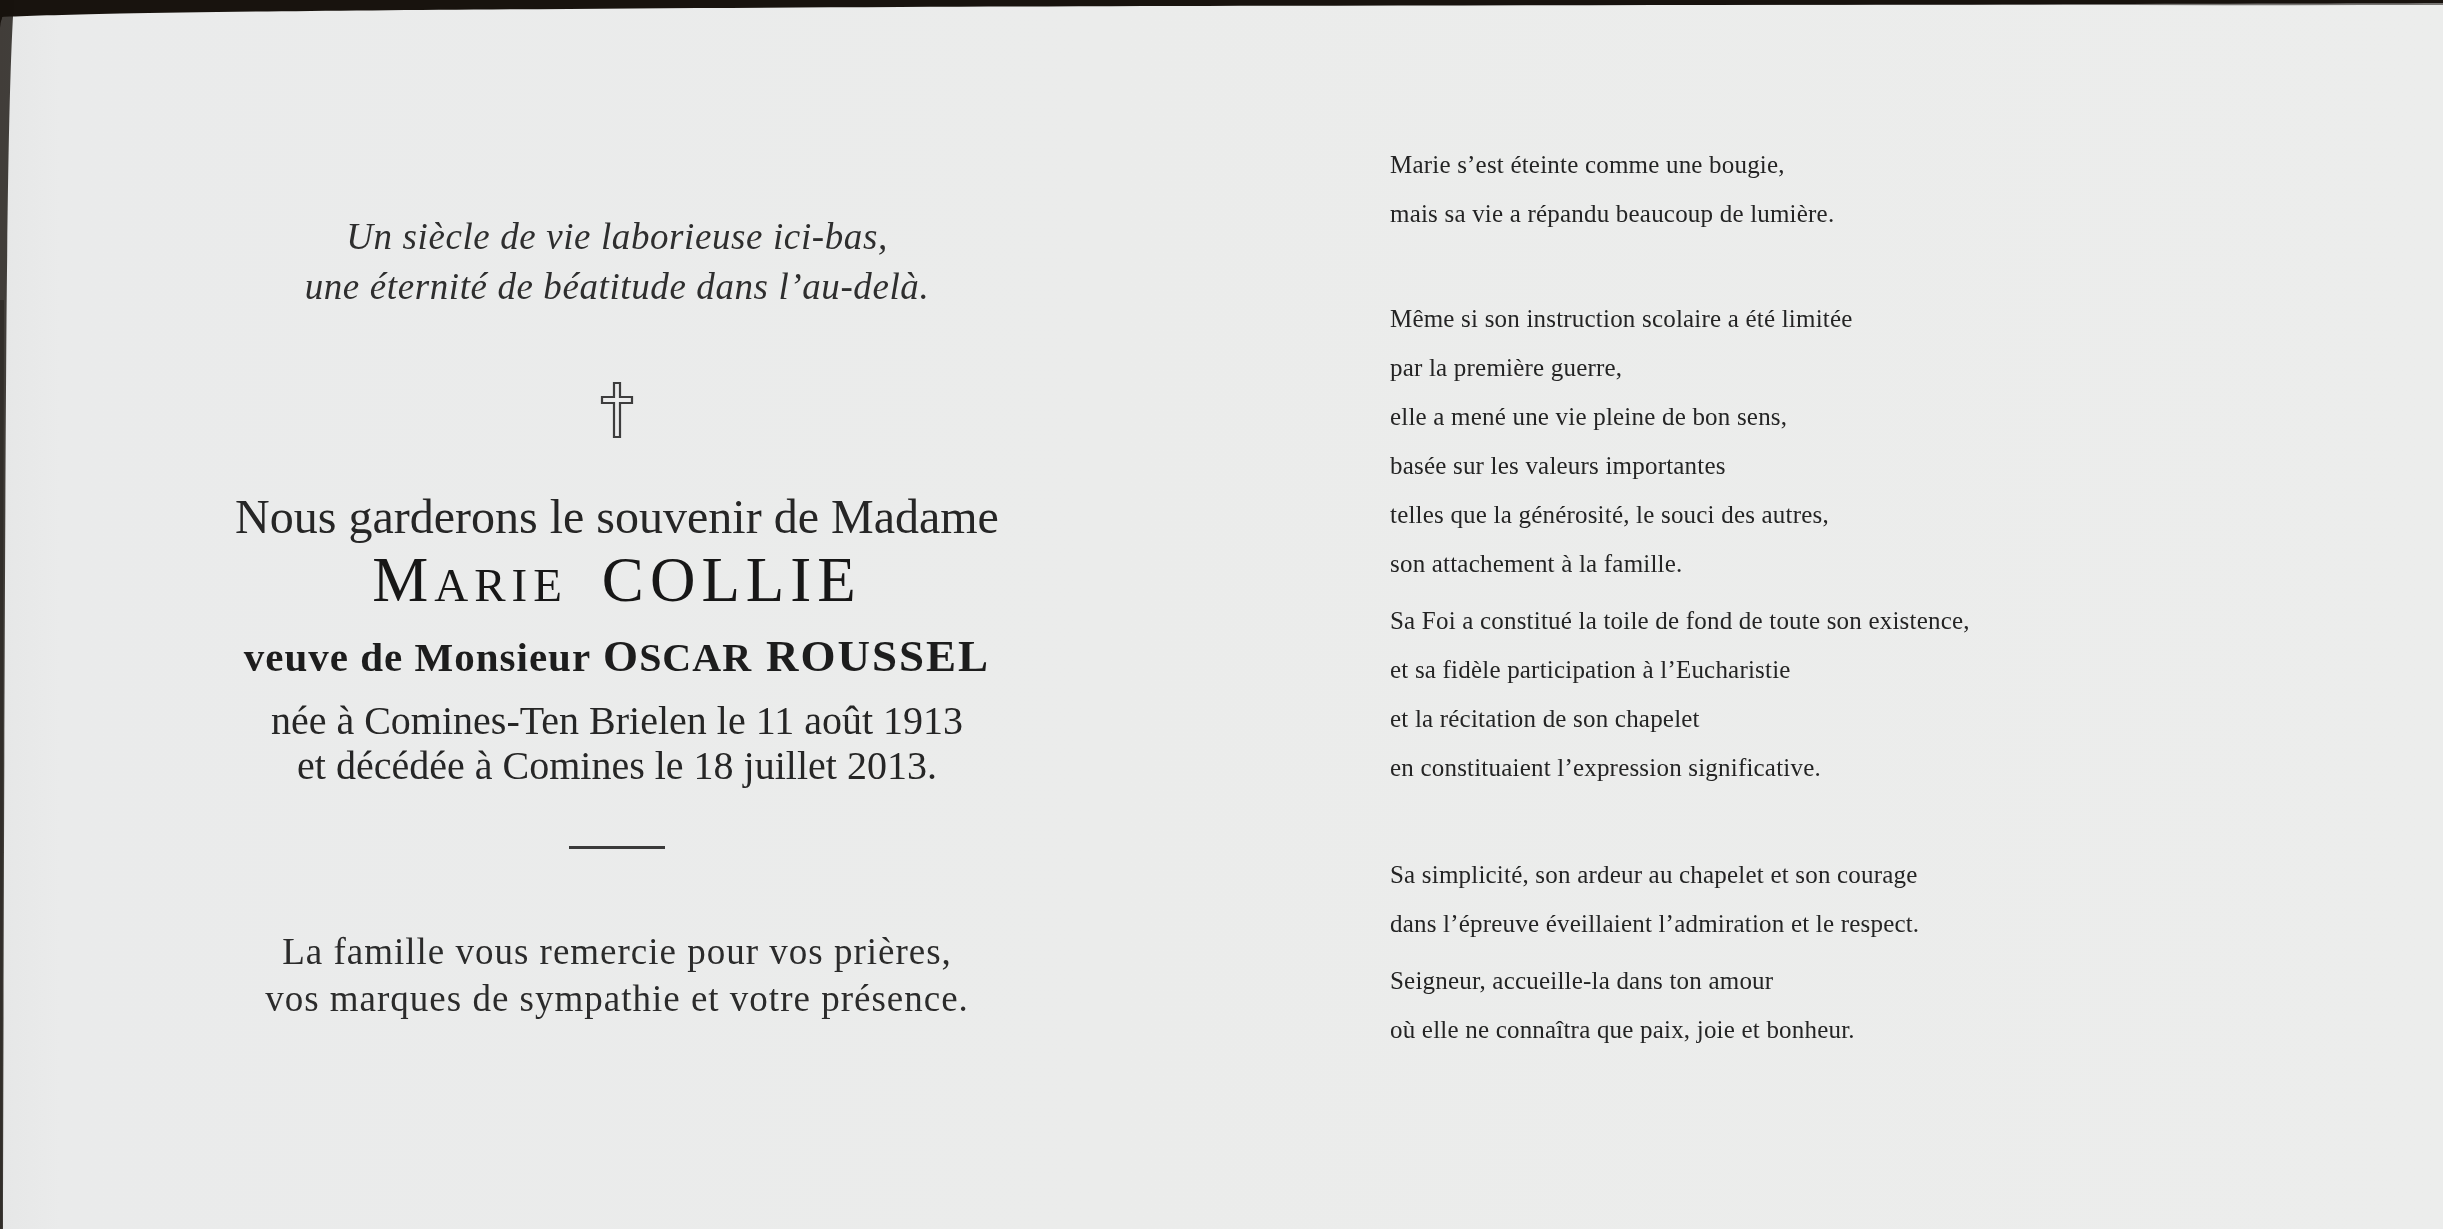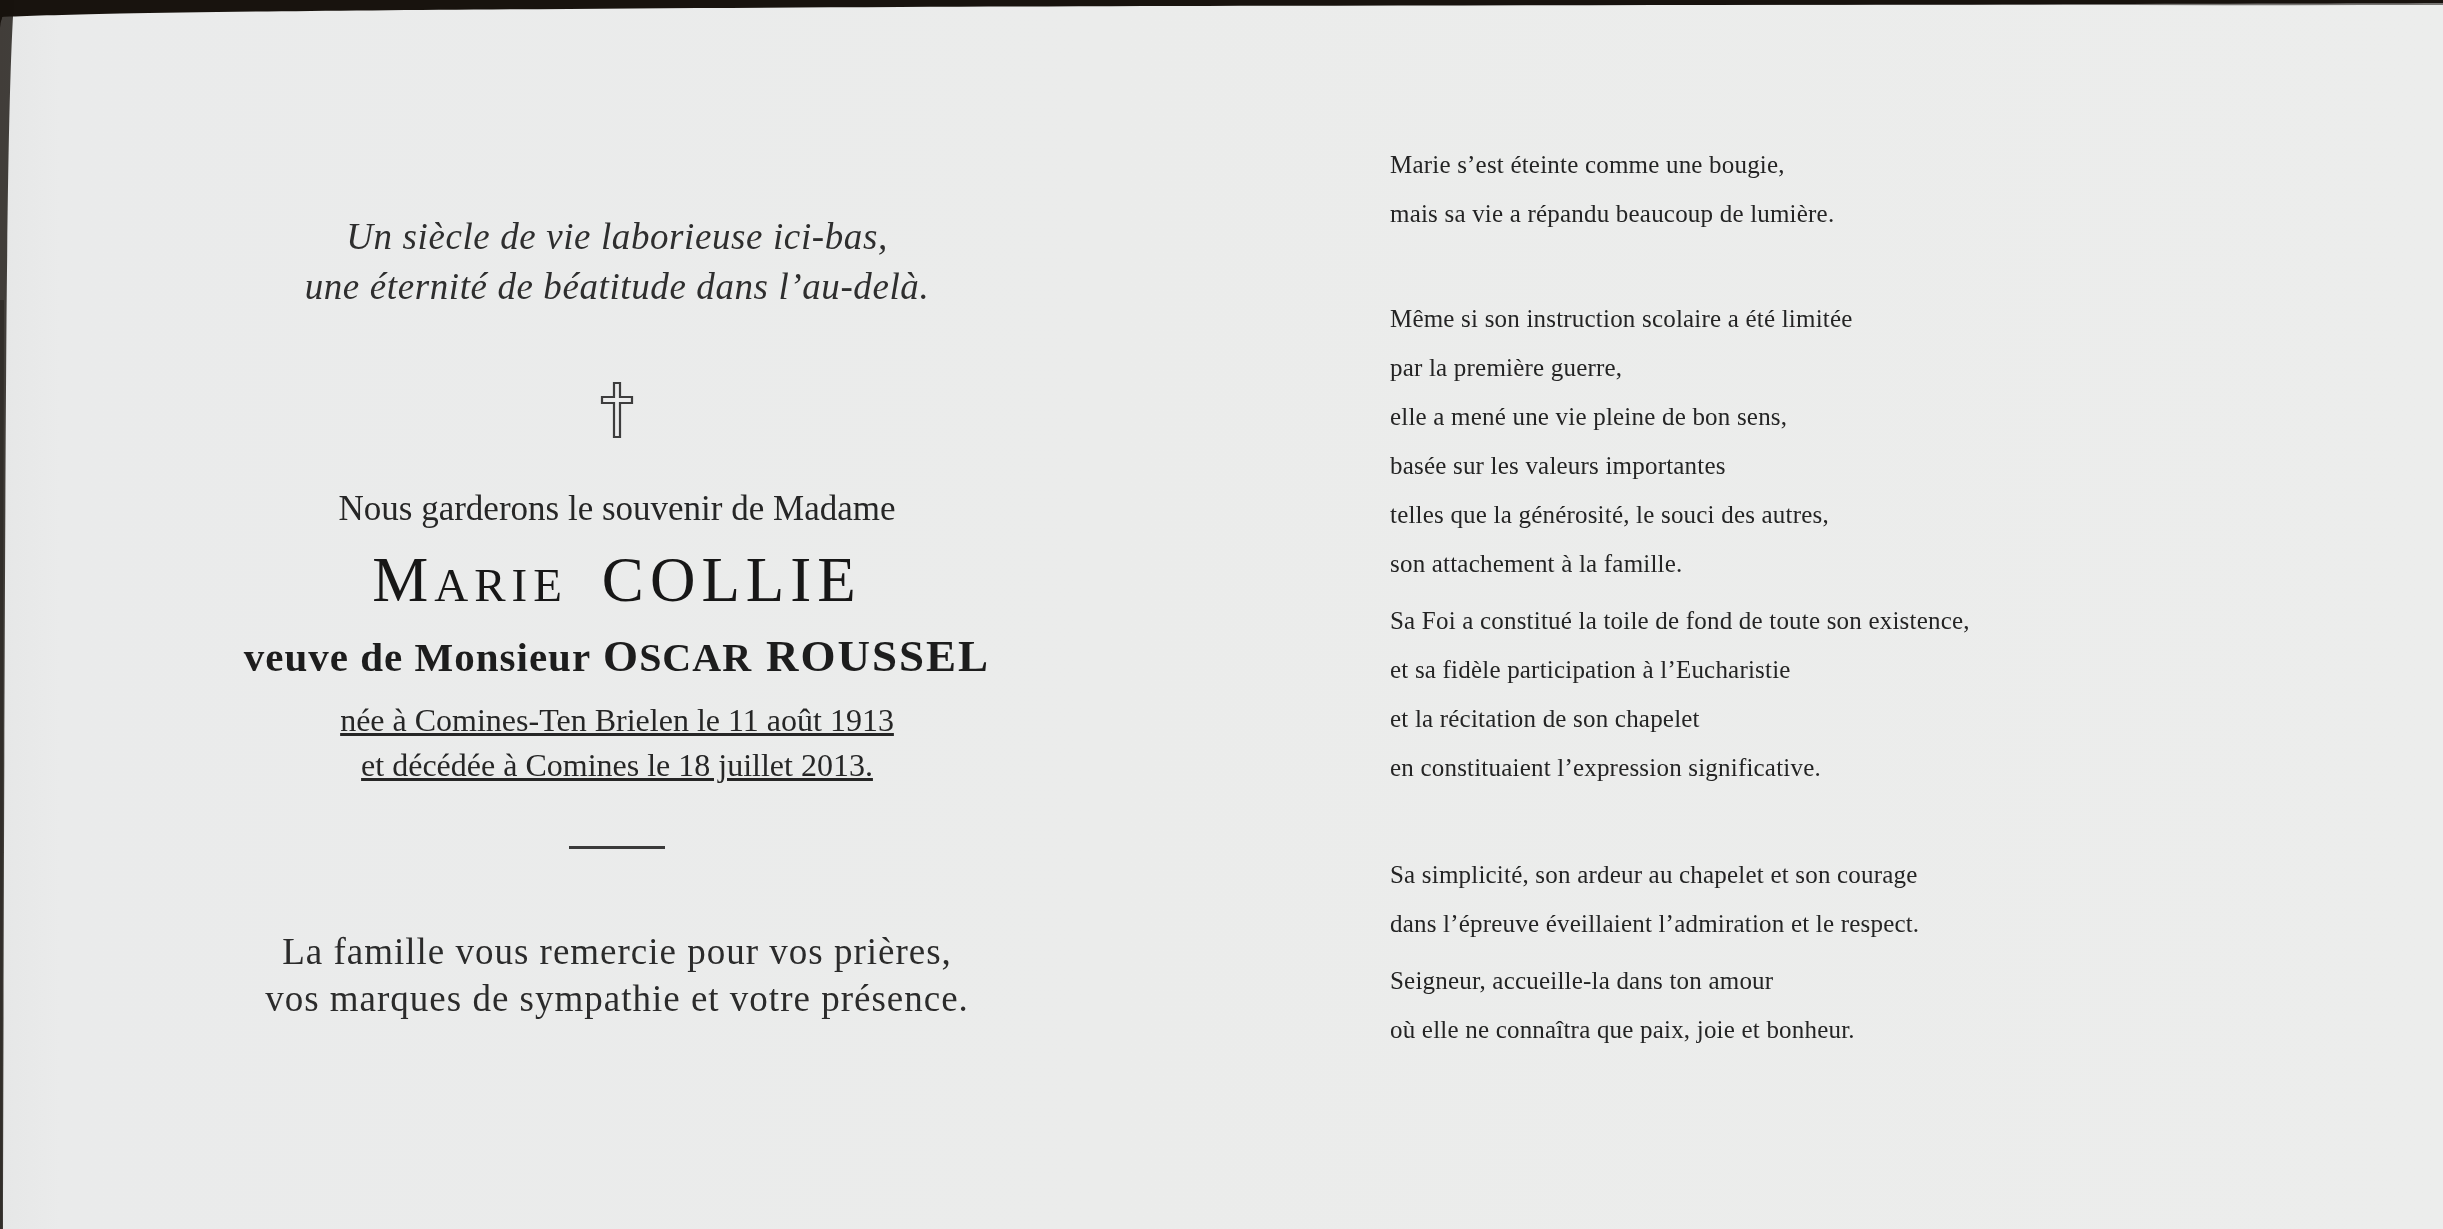--- a/index.html
+++ b/index.html
@@ -44,21 +44,21 @@
   }
   .cross-wrap {
     position: absolute;
     top: 382px;
     width: 100%;
   }
   .intro {
     position: absolute;
     top: 489px;
     width: 100%;
-    font-size: 35px;
+    font-size: 48px;
     color: #262626;
   }
   .name-line {
     position: absolute;
     top: 544px;
     width: 100%;
     color: #171717;
     letter-spacing: 6px;
     white-space: nowrap;
   }
@@ -75,24 +75,23 @@
     letter-spacing: 1px;
     white-space: nowrap;
   }
   .widow-line .cap2  { font-size: 45px; margin-left: 12px; }
   .widow-line .scap2 { font-size: 40px; }
   .widow-line .last2 { font-size: 45px; margin-left: 14px; letter-spacing: 2px; }
   .dates {
     position: absolute;
     top: 698px;
     width: 100%;
-    font-size: 32px;
+    font-size: 40px;
     line-height: 45px;
     color: #262626;
-    text-decoration: underline;
   }
   .divider {
     position: absolute;
     top: 846px;
     left: 50%;
     transform: translateX(-50%);
     width: 96px;
     height: 3px;
     background: #3a3a3a;
   }

